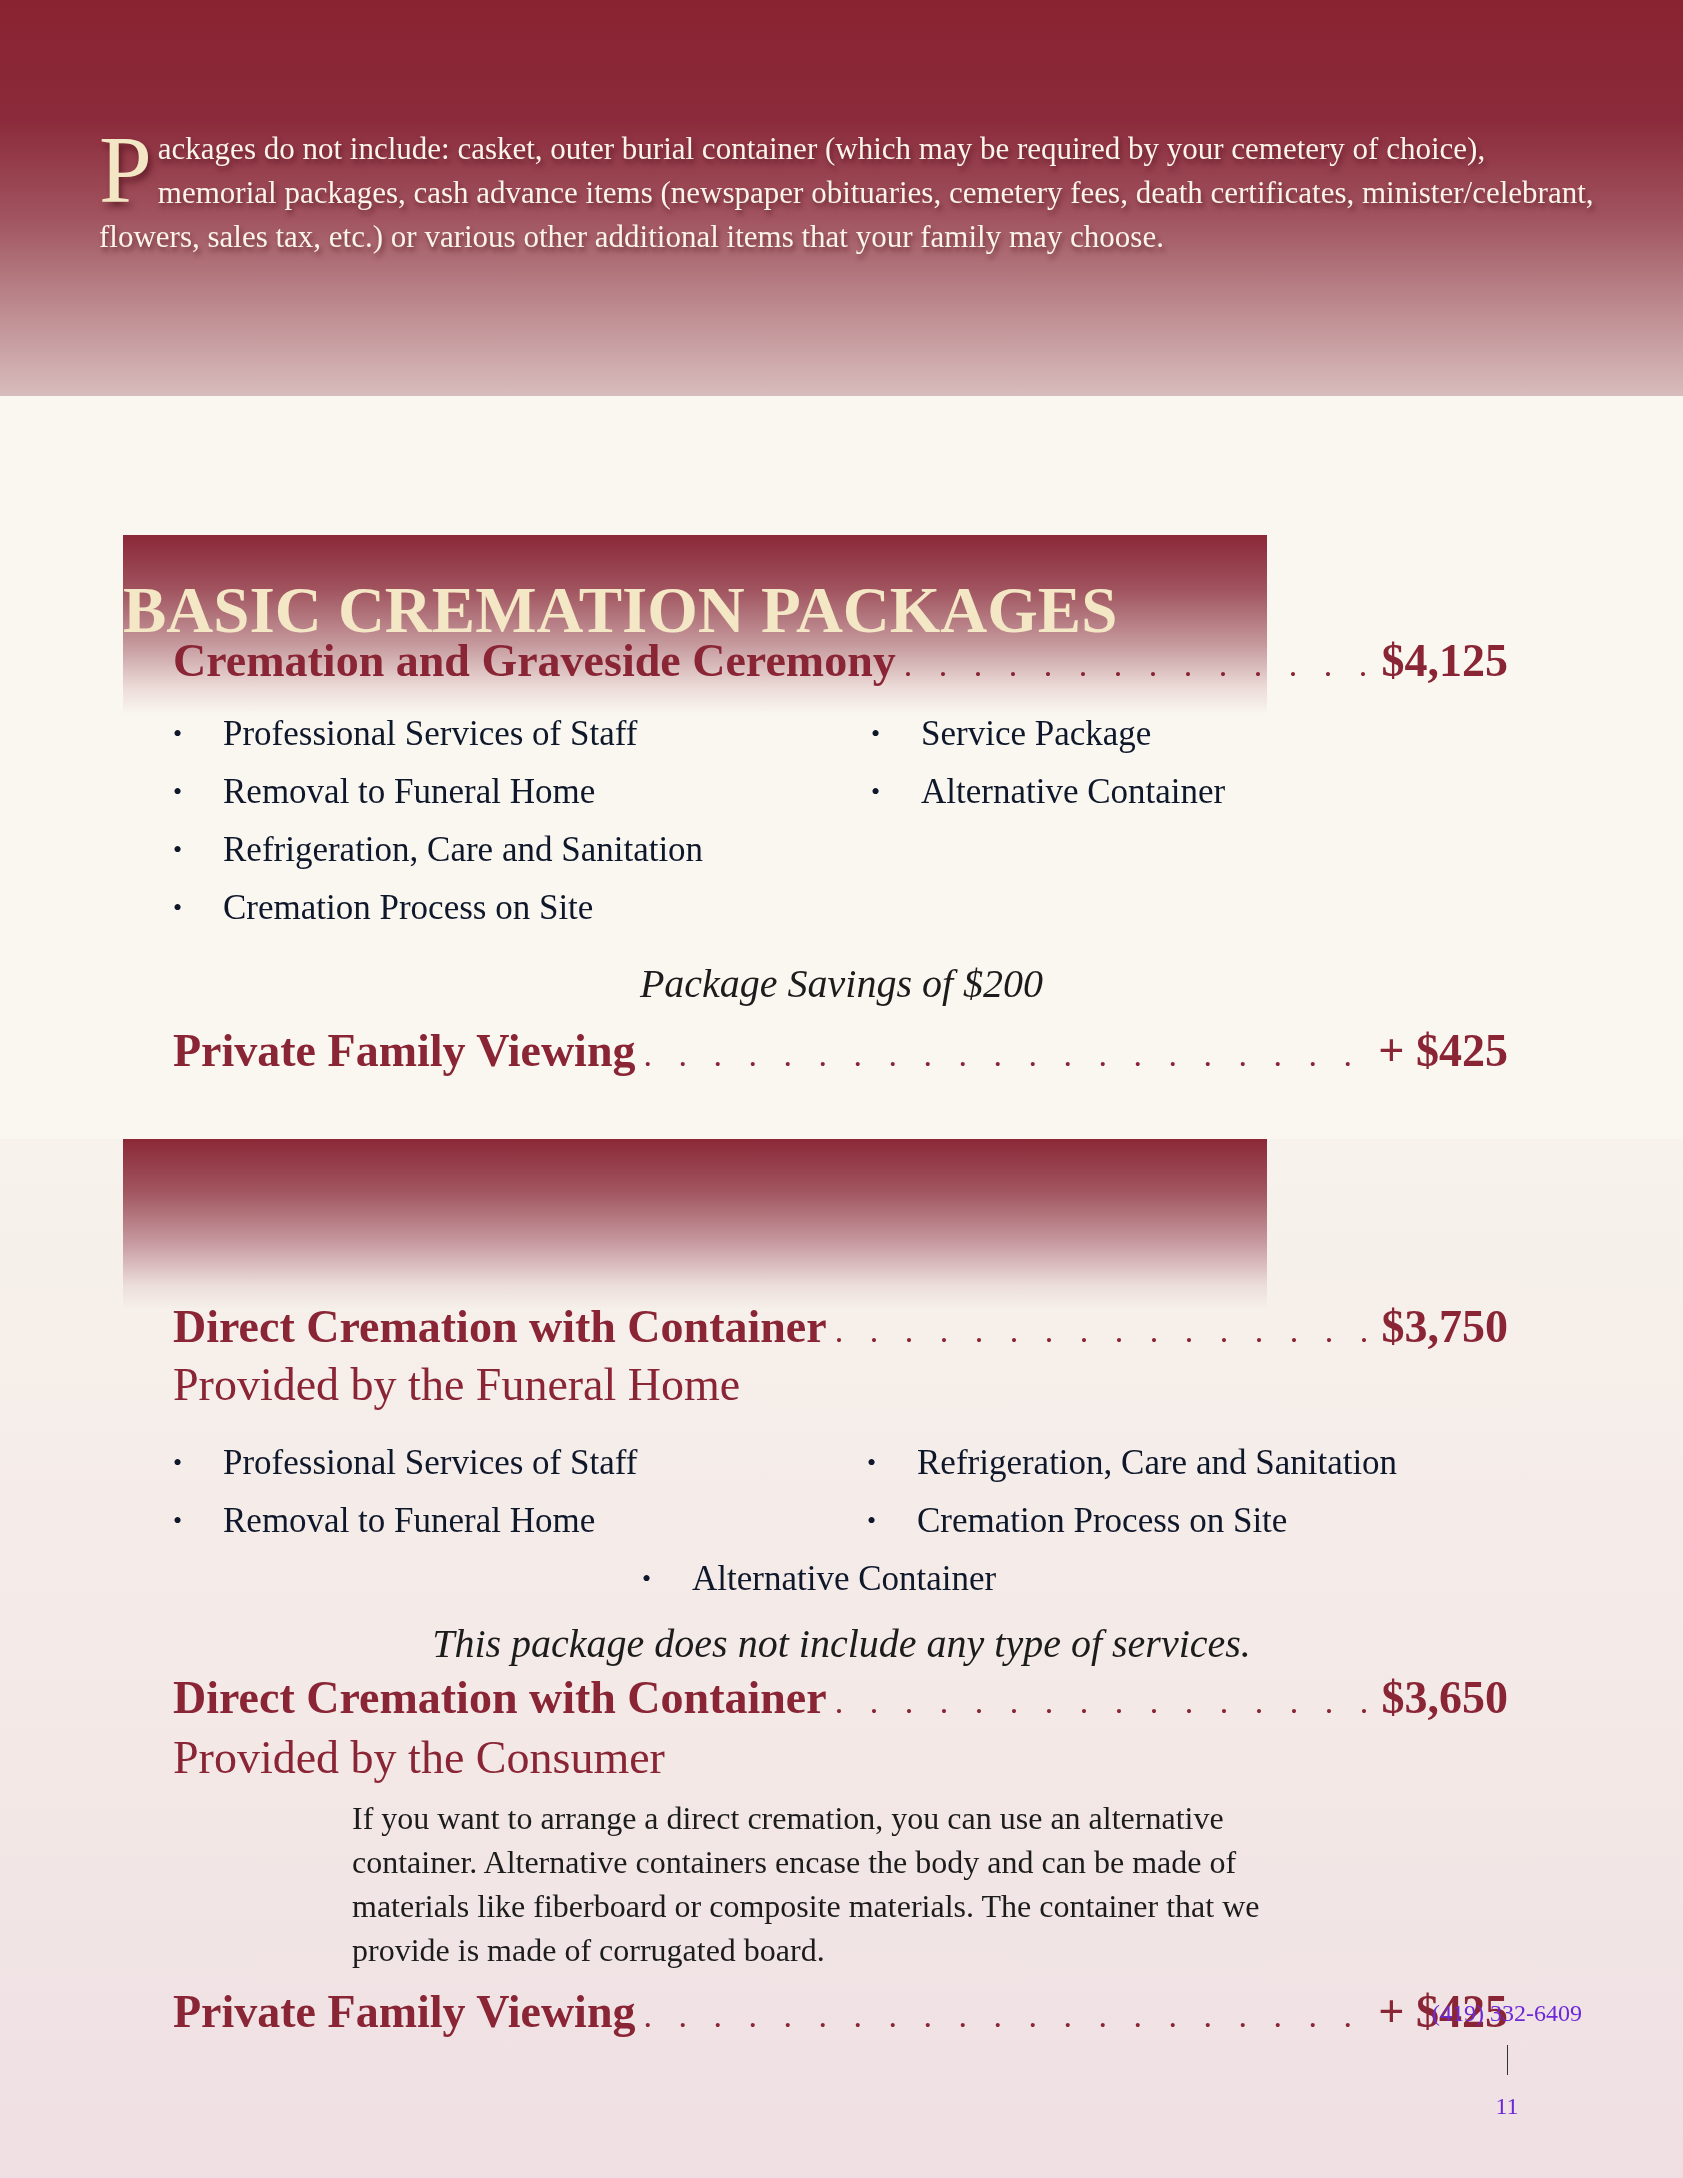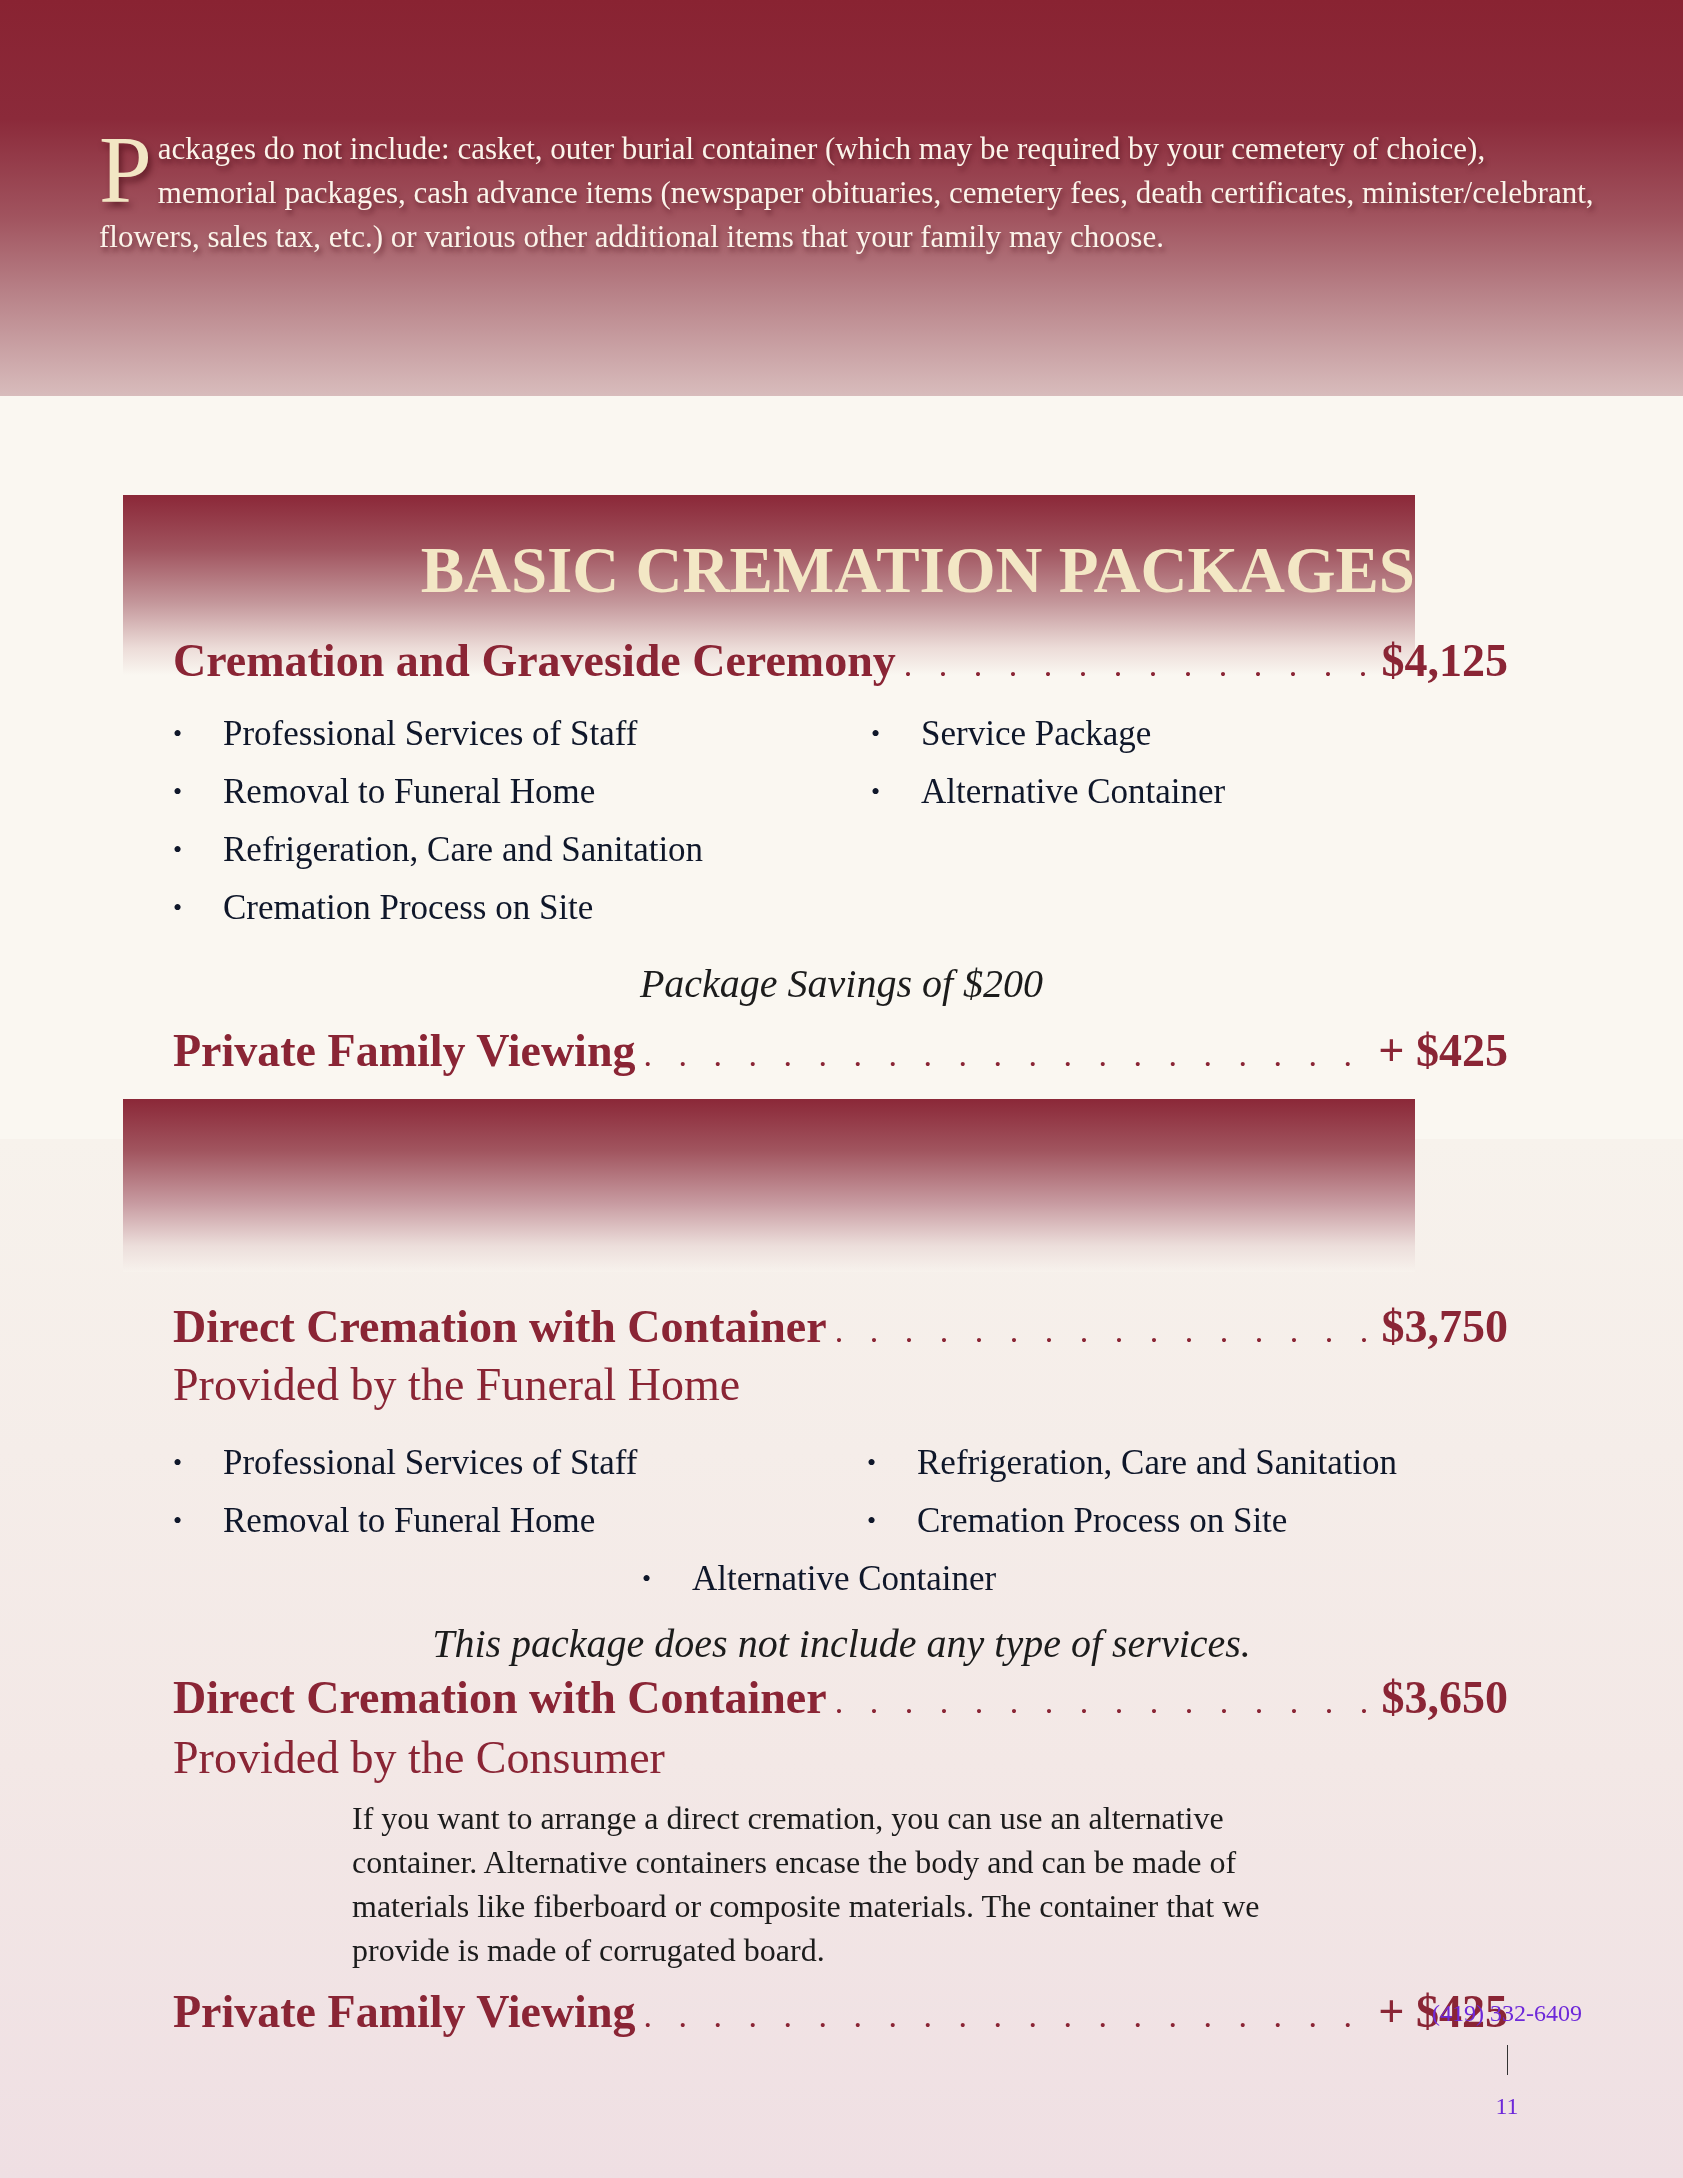--- a/index.html
+++ b/index.html
@@ -29,22 +29,23 @@
     position:absolute; left:99px; top:127px; width:1505px;
     color:#fbf4ea; font-size:31px; line-height:44px;
     text-shadow: 2px 4px 5px rgba(70,10,20,0.55);
   }
   .intro .dropcap {
     float:left; font-size:95px; line-height:75px; color:#f2e6c4;
     margin:6px 6px 0 0;
     text-shadow: 3px 5px 6px rgba(70,10,20,0.6);
   }
   .section-header {
-    position:absolute; left:123px; width:1292px;
-    text-align:right;
+    position:absolute; left:123px; width:1144px;
+    text-align:left;
+    margin-top:40px;
   }
   .hdr-basic {
     top:495px; height:180px;
     background: linear-gradient(180deg, #8b2838 0%, #a0535e 30%, #c4979b 60%, #ecdcd8 85%, rgba(250,247,241,0) 100%);
   }
   .hdr-direct {
     top:1099px; height:173px;
     background: linear-gradient(180deg, #8b2838 0%, #a1555f 30%, #c79aa0 60%, #ecdedb 85%, rgba(250,247,241,0.3) 100%);
   }
   .section-title {

